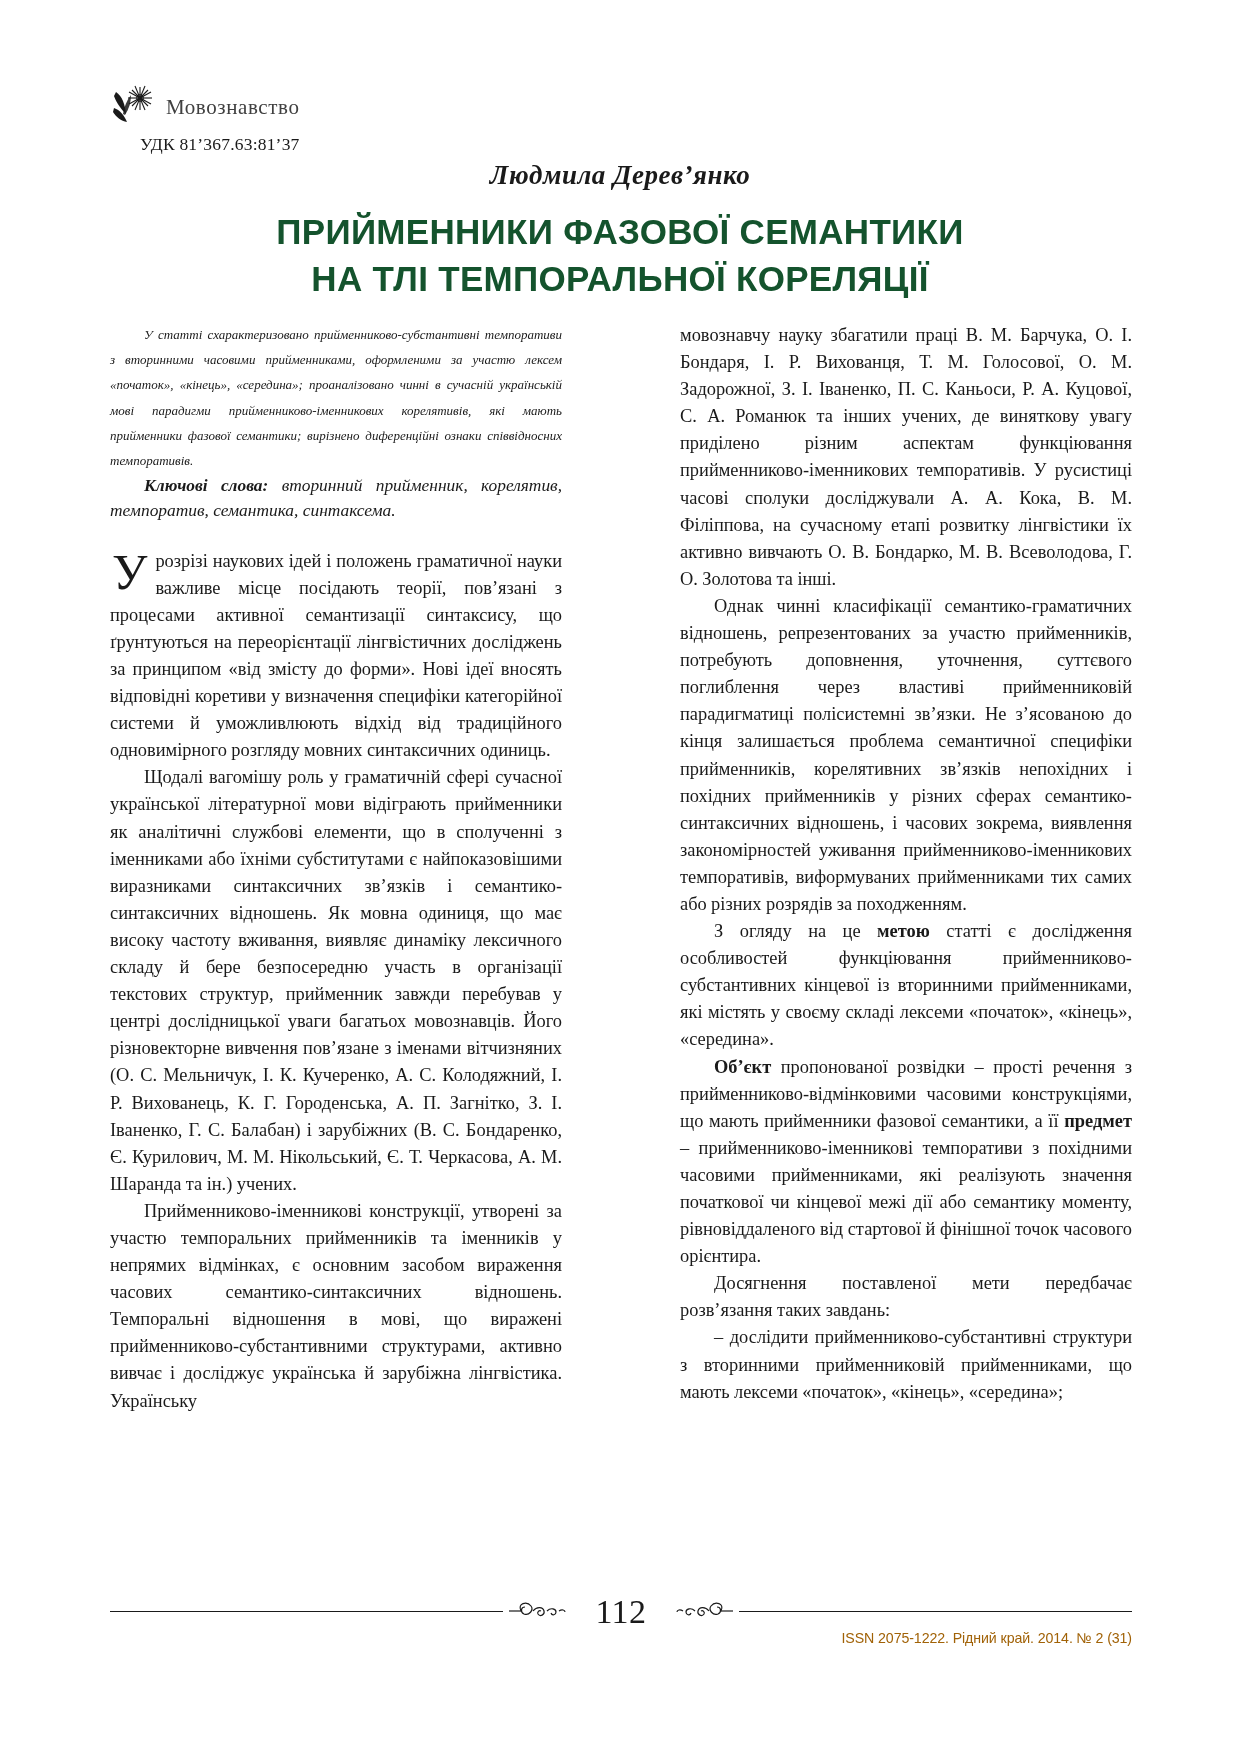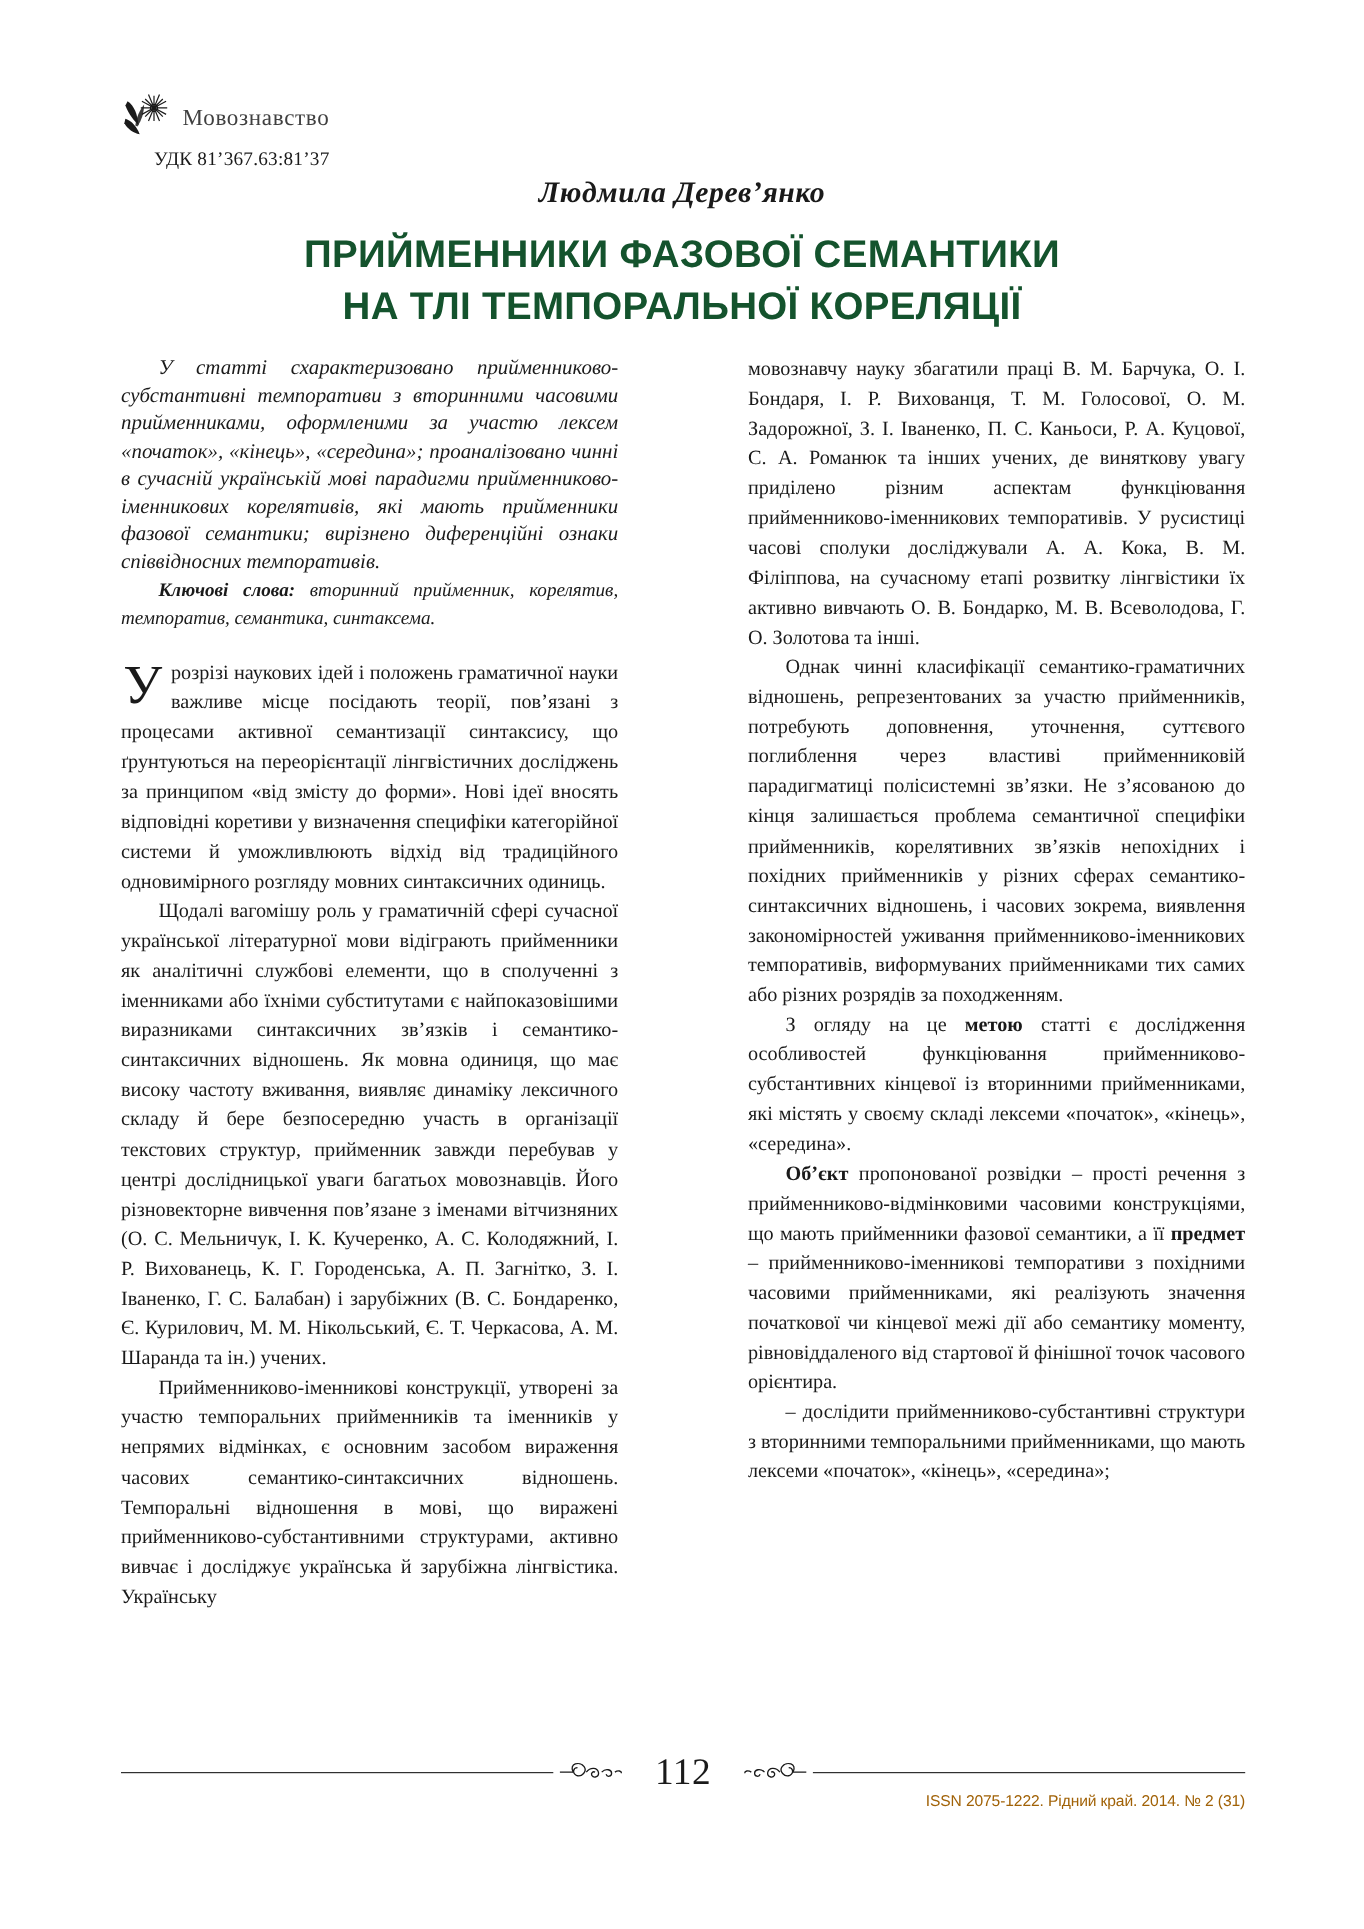--- a/index.html
+++ b/index.html
@@ -123,21 +123,21 @@
     font-size: 18.4px;
     line-height: 27.1px;
     text-align: justify;
     text-indent: 34px;
     hyphens: none;
     word-spacing: -0.2px;
   }
   p.abstract {
     margin: 0;
     font-style: italic;
-    font-size: 19px;
+    font-size: 13px;
     line-height: 25.2px;
     text-align: justify;
     text-indent: 34px;
   }
   p.keywords {
     margin: 0;
     font-style: italic;
     font-size: 17.4px;
     line-height: 25.2px;
     text-align: justify;
@@ -286,22 +286,23 @@
     <div class="col col-right">
 
       <p class="body" style="text-indent:0">мовознавчу науку збагатили праці В. М. Барчука, О. І. Бондаря, І. Р. Вихованця, Т. М. Голосової, О. М. Задорожної, З. І. Іваненко, П. С. Каньоси, Р. А. Куцової, С. А. Романюк та інших учених, де виняткову увагу приділено різним аспектам функціювання прийменниково-іменникових темпоративів. У русистиці часові сполуки досліджували А. А. Кока, В. М. Філіппова, на сучасному етапі розвитку лінгвістики їх активно вивчають О. В. Бондарко, М. В. Всеволодова, Г. О. Золотова та інші.</p>
 
       <p class="body">Однак чинні класифікації семантико-граматичних відношень, репрезентованих за участю прийменників, потребують доповнення, уточнення, суттєвого поглиблення через властиві прийменниковій парадигматиці полісистемні зв’язки. Не з’ясованою до кінця залишається проблема семантичної специфіки прийменників, корелятивних зв’язків непохідних і похідних прийменників у різних сферах семантико-синтаксичних відношень, і часових зокрема, виявлення закономірностей уживання прийменниково-іменникових темпоративів, виформуваних прийменниками тих самих або різних розрядів за походженням.</p>
 
       <p class="body"><span>З огляду на це </span><b class="term">метою</b><span> статті є дослідження особливостей функціювання прийменниково-субстантивних кінцевої із вторинними прийменниками, які містять у своєму складі лексеми «початок», «кінець», «середина».</span></p>
 
       <p class="body"><b class="term">Об’єкт</b><span> пропонованої розвідки – прості речення з прийменниково-відмінковими часовими конструкціями, що мають прийменники фазової семантики, а її </span><b class="term">предмет</b><span> – прийменниково-іменникові темпоративи з похідними часовими прийменниками, які реалізують значення початкової чи кінцевої межі дії або семантику моменту, рівновіддаленого від стартової й фінішної точок часового орієнтира.</span></p>
 
-
-      <p class="body">– дослідити прийменниково-субстантивні структури з вторинними темпоральними прийменниками, що мають лексеми «початок», «кінець», «середина»;</p>
+      <p class="body">Досягнення поставленої мети передбачає розв’язання таких завдань:</p>
+
+      <p class="body">– дослідити прийменниково-субстантивні структури з вторинними прийменниковій прийменниками, що мають лексеми «початок», «кінець», «середина»;</p>
 
     </div>
   </div>
 
   <div class="footer">
     <div class="foot-rule-row">
       <span class="foot-line"></span>
       <span class="foot-orn">
         <svg viewBox="0 0 62 26" width="62" height="26" aria-hidden="true">
           <g fill="none" stroke="#1a1a1a" stroke-width="1.2">

